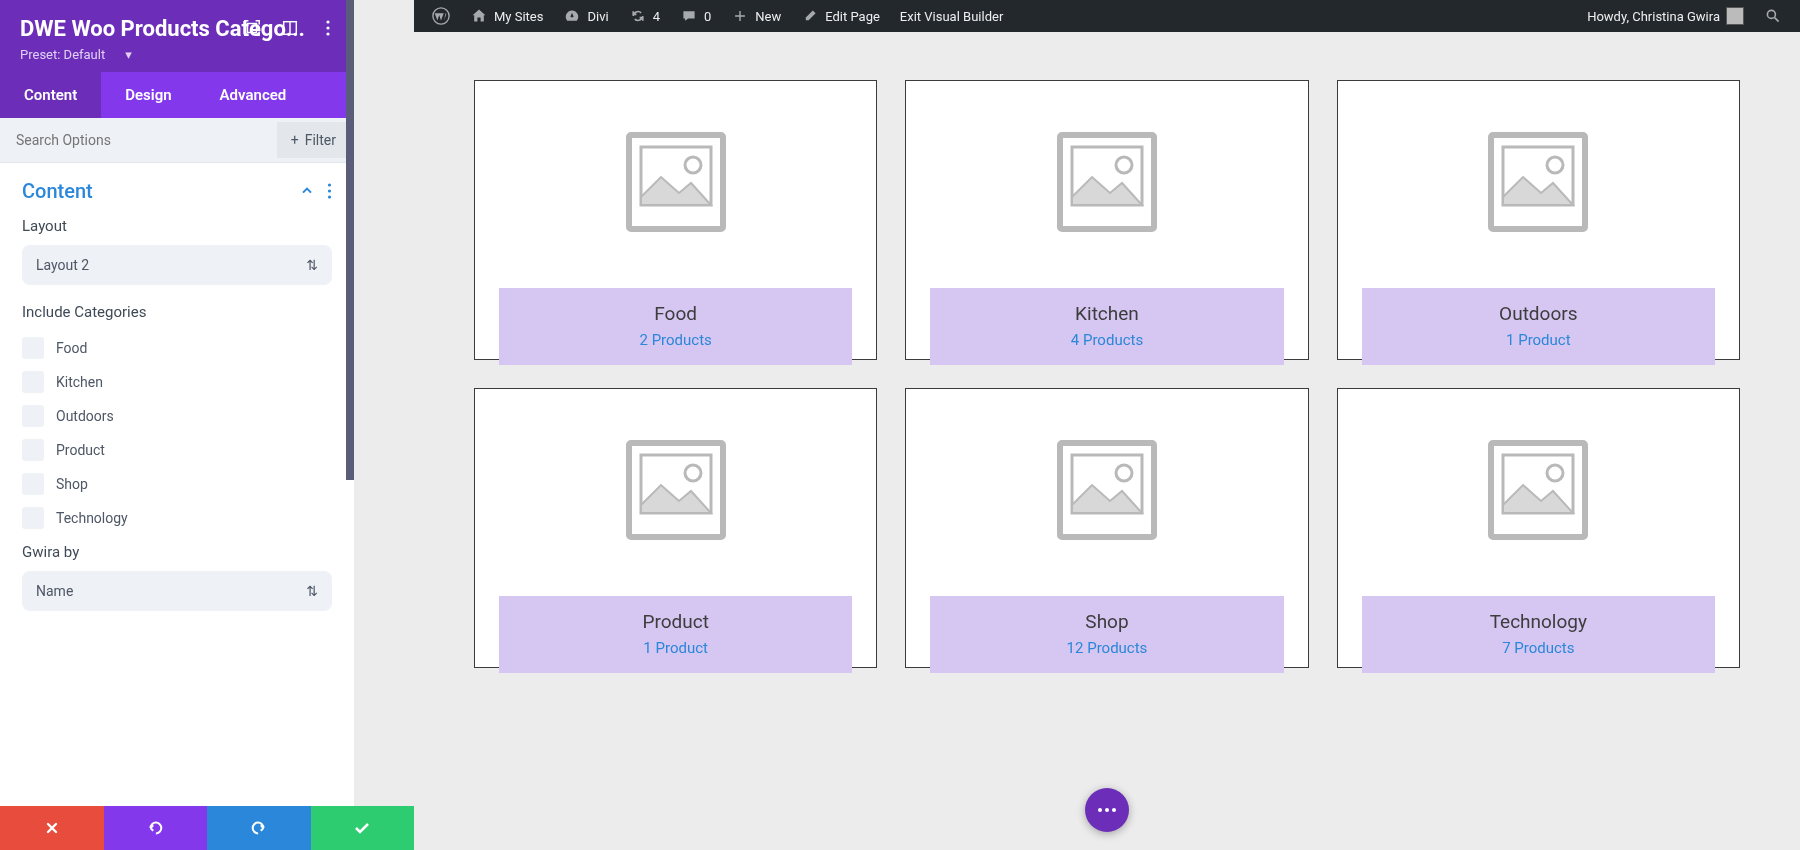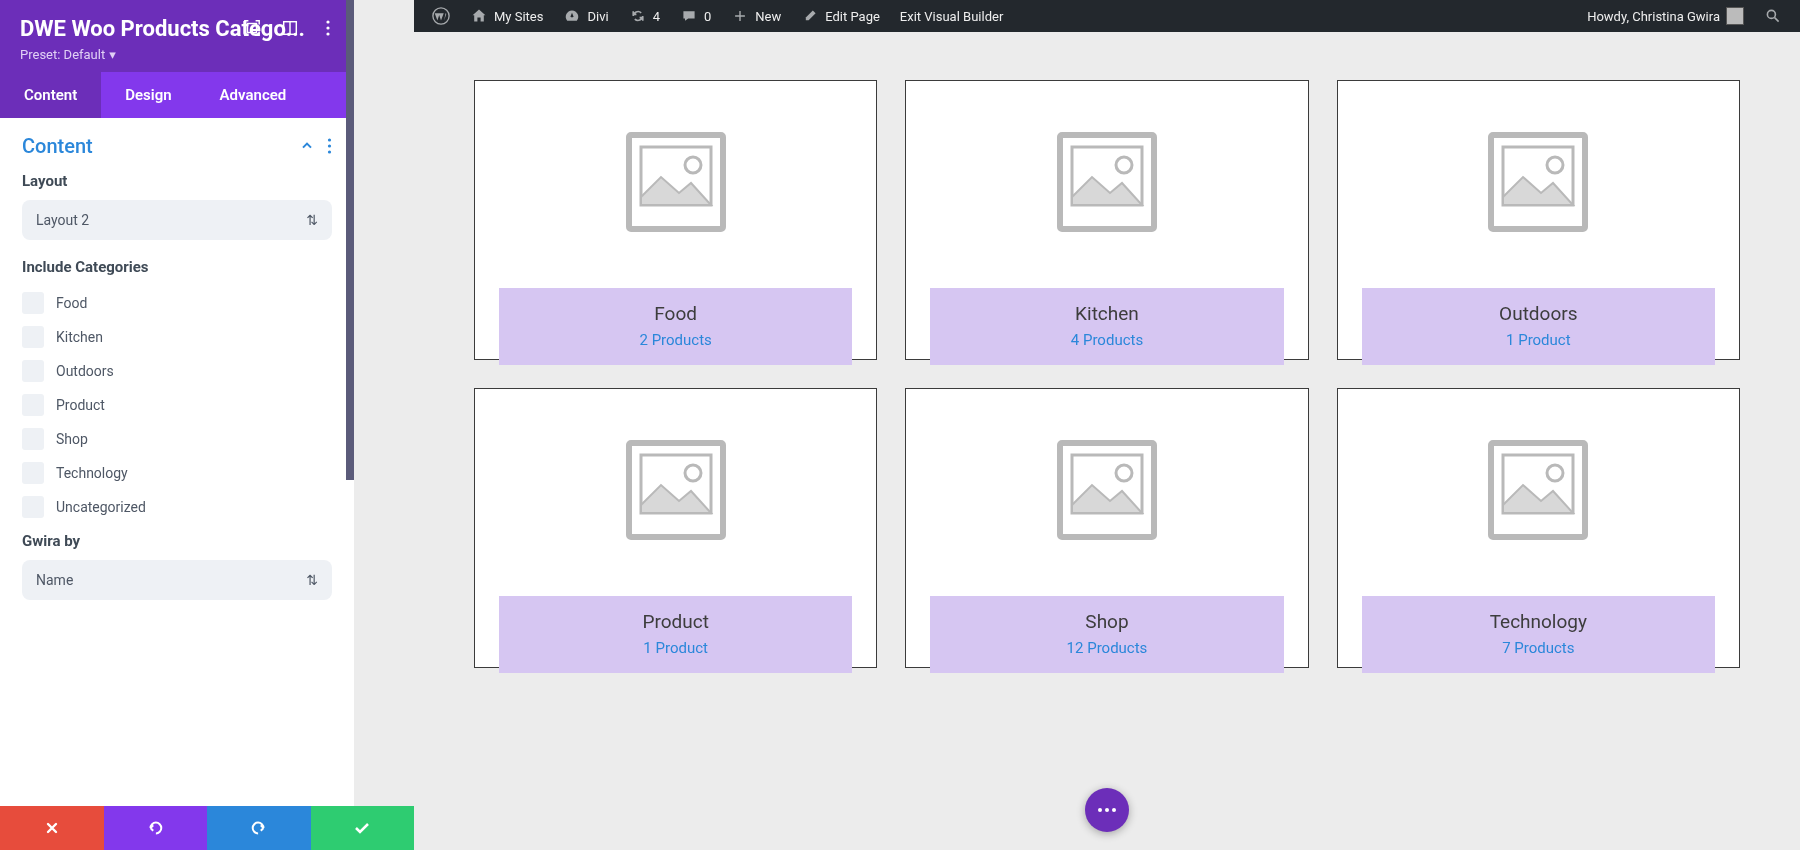--- a/index.html
+++ b/index.html
@@ -6,34 +6,34 @@
 body{background:#ececec;width:1800px;height:850px;overflow:hidden;position:relative}
 .adminbar{position:absolute;top:0;left:414px;right:0;height:32px;background:#23282d;color:#eee;display:flex;align-items:center;font-size:13px;padding:0 8px;justify-content:space-between}
 .adminbar-left,.adminbar-right{display:flex;align-items:center;gap:0}
 .adminbar .item{display:flex;align-items:center;gap:6px;padding:0 10px;height:32px;cursor:pointer}
 .adminbar .ico{display:inline-flex;width:18px;height:18px;align-items:center;justify-content:center;color:#a7aaad}
 .adminbar .avatar{width:18px;height:18px;background:#bbb;border:1px solid #555}
 .sidebar{position:absolute;top:0;left:0;width:354px;height:100%;background:#fff;display:flex;flex-direction:column}
 .sb-scrollhint{position:absolute;top:0;right:0;width:8px;height:480px;background:#5b5b7a;z-index:5}
 .sb-head{background:#6c2eb9;color:#fff;padding:16px 20px 10px;position:relative}
 .sb-title{font-size:22px;font-weight:700;margin-bottom:6px}
-.sb-preset{font-size:13px;color:#e0d0f5;display:flex;align-items:center;gap:4px}
+.sb-preset{font-size:13px;color:#e0d0f5;display:flex;align-items:center;gap:20px}
 .sb-head-icons{position:absolute;top:18px;right:16px;display:flex;gap:18px}
 .sb-head-icons .hico{width:20px;height:20px;color:#fff;cursor:pointer;display:flex;align-items:center;justify-content:center}
 .sb-tabs{background:#8338ec;display:flex}
 .sb-tab{flex:0 0 auto;padding:14px 24px;color:#fff;font-size:15px;font-weight:600;cursor:pointer}
 .sb-tab.active{background:#6c2eb9}
 .sb-search{display:flex;align-items:center;background:#eef1f5;border-bottom:1px solid #e2e5ea}
 .sb-search input{flex:1;border:none;background:transparent;padding:12px 16px;font-size:14px;color:#6b7280;outline:none}
 .sb-filter{display:flex;align-items:center;gap:6px;padding:10px 14px;background:#e3e7ec;color:#4e5765;font-size:14px;cursor:pointer;margin:4px}
 .sb-body{flex:1;overflow-y:auto;padding:16px 22px 8px}
 .sec-head{display:flex;align-items:center;justify-content:space-between;margin-bottom:14px}
 .sec-title{color:#2b87da;font-size:20px;font-weight:500}
 .sec-icons{display:flex;gap:12px;color:#2b87da}
-.lbl{font-size:15px;font-weight:700;color:#3f4a56;margin:8px 0 10px}
+.lbl{font-size:15px;font-weight:400;color:#3f4a56;margin:8px 0 10px}
 .select{background:#eef1f5;border-radius:8px;padding:12px 14px;font-size:14px;color:#4e5765;display:flex;justify-content:space-between;align-items:center;cursor:pointer;margin-bottom:18px}
 .chk-row{display:flex;align-items:center;gap:12px;padding:6px 0}
 .chk{width:22px;height:22px;background:#eef1f5;border-radius:3px;cursor:pointer}
 .chk-label{font-size:14px;color:#4e5765}
 .sb-footer{display:flex;height:44px;position:absolute;bottom:0;left:0;width:414px}
 .sb-footer .fbtn{flex:1;display:flex;align-items:center;justify-content:center;color:#fff;cursor:pointer;font-size:18px}
 .fbtn.red{background:#e74c3c}
 .fbtn.purple{background:#8338ec}
 .fbtn.blue{background:#2b87da}
 .fbtn.green{background:#2ecc71}
@@ -156,20 +156,27 @@
             <circle cx="3" cy="15" r="1.6"></circle>
           </svg>
         </div>
     </div>
   </div>
   <div class="sb-tabs">
     <div class="sb-tab active">Content</div>
     <div class="sb-tab">Design</div>
     <div class="sb-tab">Advanced</div>
   </div>
+  <div class="sb-search">
+    <input placeholder="Search Options" style="">
+    <div class="sb-filter">
+        <span>+</span>
+        <span>Filter</span>
+      </div>
+  </div>
   <div class="sb-body">
     <div class="sec-head">
       <div class="sec-title">Content</div>
       <div class="sec-icons">
         <span>
             <svg width="16" height="16" viewBox="0 0 20 20" fill="none" stroke="#2b87da" stroke-width="2.5">
               <path d="M5 12l5-5 5 5"></path>
             </svg>
           </span>
         <span>
@@ -205,24 +212,20 @@
           <div class="chk-label">Product</div>
         </div>
         <div class="chk-row">
           <div class="chk"></div>
           <div class="chk-label">Shop</div>
         </div>
         <div class="chk-row">
           <div class="chk"></div>
           <div class="chk-label">Technology</div>
         </div>
-        <div class="chk-row">
-          <div class="chk"></div>
-          <div class="chk-label">Uncategorized</div>
-        </div>
       </div>
     <div class="lbl">Gwira by</div>
     <div class="select">
         <span>Name</span>
         <span>⇅</span>
       </div>
   </div>
   <div class="sb-footer">
     <div class="fbtn red">
         <svg width="16" height="16" viewBox="0 0 20 20" fill="currentColor">

